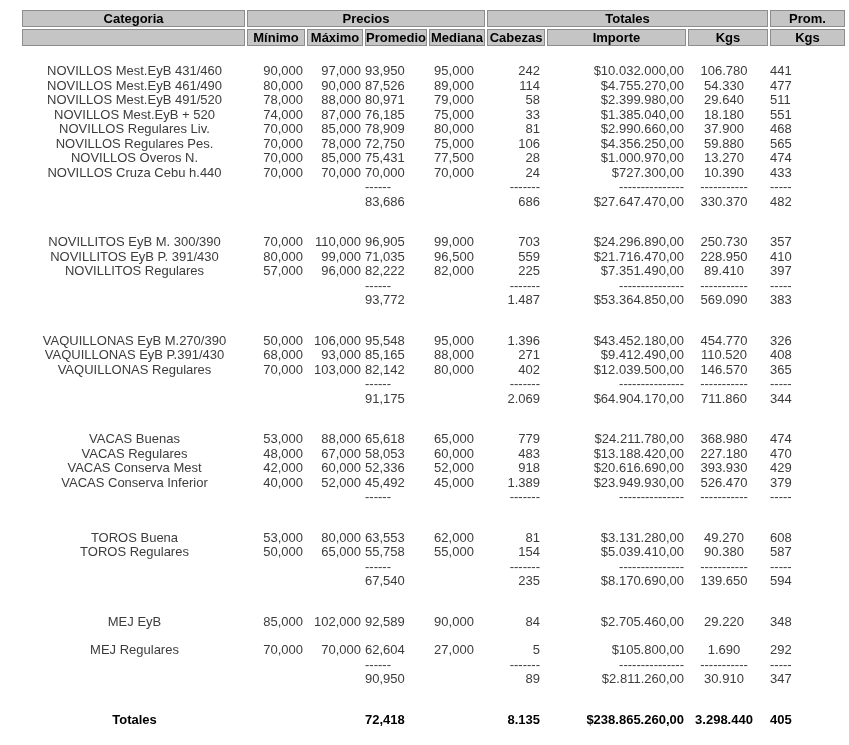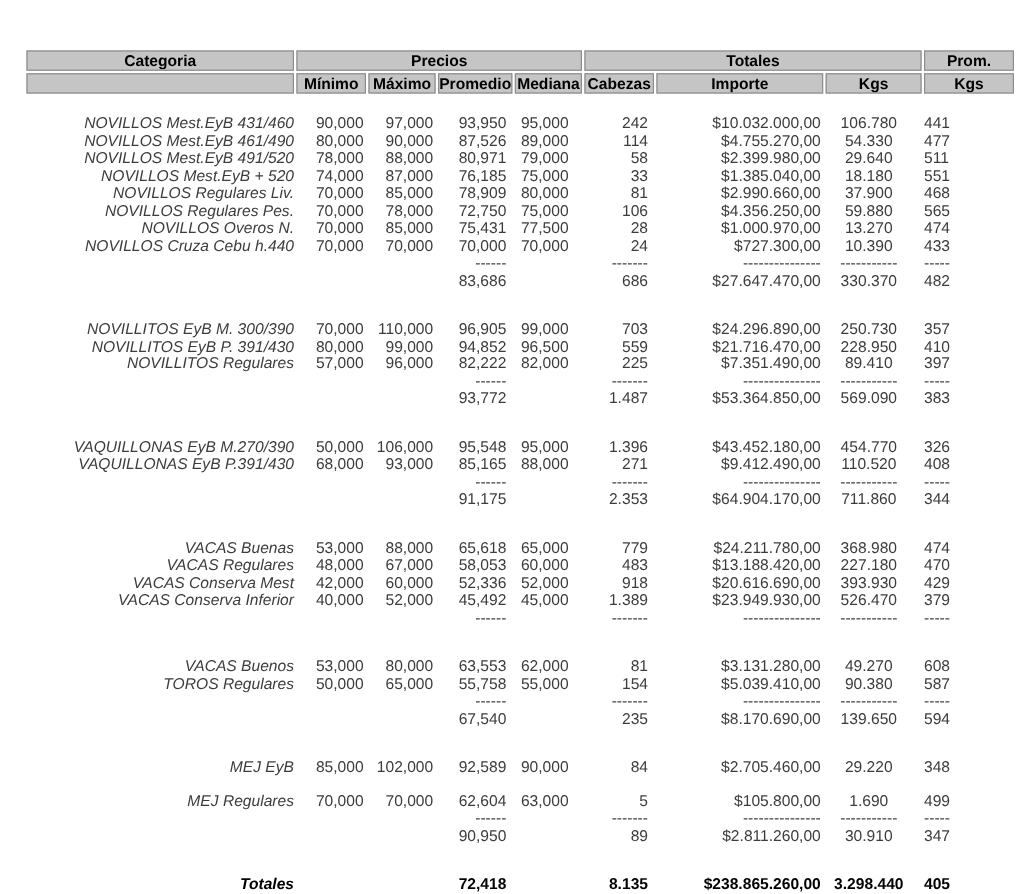--- a/index.html
+++ b/index.html
@@ -2,31 +2,31 @@
 <html style="--hbg: #c5c5c5; --hbr: #8d8d8d; --txt: #3c3c3c; --bold: #000000; --pagebg: #ffffff;"><head>
 <meta charset="utf-8">
 <style>
   :root{
     --hbg:#c5c5c5; --hbr:#8d8d8d; --txt:#3c3c3c; --bold:#000000; --pagebg:#ffffff;
   }
   html,body{margin:0;padding:0;background:var(--pagebg);}
   body{font-family:"Liberation Sans", sans-serif;}
   .page{width:849px;height:745px;box-sizing:border-box;padding:8px 0 0 20px;overflow:hidden;background:var(--pagebg);}
   table{border-collapse:separate;table-layout:fixed;}
-  table.head{border-spacing:2px;margin-top:32px;}
+  table.head{border-spacing:2px;}
   table.body{border-spacing:2px 0;margin-top:0;}
   col.c0{width:223px;} col.c1{width:58px;} col.c2{width:56px;} col.c3{width:62px;}
   col.c4{width:56px;} col.c5{width:58px;} col.c6{width:139px;} col.c7{width:80px;} col.c8{width:75px;}
   th{background:var(--hbg);border:1px solid var(--hbr);font-weight:bold;font-size:13px;color:var(--bold);
      height:15px;line-height:15px;padding:0;text-align:center;white-space:nowrap;overflow:hidden;}
   td{font-size:13px;color:var(--txt);height:14.5px;line-height:14.5px;padding:0;white-space:nowrap;overflow:visible;}
-  td.a0{text-align:right;padding-left:2px;font-style:italic;}
+  td.a0{text-align:center;padding-left:2px;}
   td.a1{text-align:right;padding-right:2px;}
   td.a2{text-align:right;padding-right:2px;}
-  td.a3{text-align:right;padding-right:5px;}
+  td.a3{padding-right:5px;}
   td.a4{text-align:center;padding-right:6px;}
   td.a5{text-align:right;padding-right:5px;}
   td.a6{text-align:right;padding-right:2px;}
   td.a7{text-align:center;padding-right:8px;}
   td.a8{text-align:left;padding-right:8px;}
   tr.totals td{font-weight:bold;color:var(--bold);}
   tr.spacer td{padding:0;line-height:0;font-size:0;}
 </style>
 </head>
 <body>
@@ -203,21 +203,21 @@
           <td class="a4">99,000</td>
           <td class="a5">703</td>
           <td class="a6">$24.296.890,00</td>
           <td class="a7">250.730</td>
           <td class="a8">357</td>
         </tr>
         <tr>
           <td class="a0">NOVILLITOS EyB P. 391/430</td>
           <td class="a1">80,000</td>
           <td class="a2">99,000</td>
-          <td class="a3">94,852</td>
+          <td class="a3">71,035</td>
           <td class="a4">96,500</td>
           <td class="a5">559</td>
           <td class="a6">$21.716.470,00</td>
           <td class="a7">228.950</td>
           <td class="a8">410</td>
         </tr>
         <tr>
           <td class="a0">NOVILLITOS Regulares</td>
           <td class="a1">57,000</td>
           <td class="a2">96,000</td>
@@ -269,37 +269,48 @@
           <td class="a1">68,000</td>
           <td class="a2">93,000</td>
           <td class="a3">85,165</td>
           <td class="a4">88,000</td>
           <td class="a5">271</td>
           <td class="a6">$9.412.490,00</td>
           <td class="a7">110.520</td>
           <td class="a8">408</td>
         </tr>
         <tr>
+          <td class="a0">VAQUILLONAS Regulares</td>
+          <td class="a1">70,000</td>
+          <td class="a2">103,000</td>
+          <td class="a3">82,142</td>
+          <td class="a4">80,000</td>
+          <td class="a5">402</td>
+          <td class="a6">$12.039.500,00</td>
+          <td class="a7">146.570</td>
+          <td class="a8">365</td>
+        </tr>
+        <tr>
           <td class="a0">&nbsp;</td>
           <td class="a1">&nbsp;</td>
           <td class="a2">&nbsp;</td>
           <td class="a3">------</td>
           <td class="a4">&nbsp;</td>
           <td class="a5">-------</td>
           <td class="a6">---------------</td>
           <td class="a7">-----------</td>
           <td class="a8">-----</td>
         </tr>
         <tr>
           <td class="a0">&nbsp;</td>
           <td class="a1">&nbsp;</td>
           <td class="a2">&nbsp;</td>
           <td class="a3">91,175</td>
           <td class="a4">&nbsp;</td>
-          <td class="a5">2.353</td>
+          <td class="a5">2.069</td>
           <td class="a6">$64.904.170,00</td>
           <td class="a7">711.860</td>
           <td class="a8">344</td>
         </tr>
         <tr class="spacer">
           <td colspan="9" style="height: 26px;"></td>
         </tr>
         <tr>
           <td class="a0">VACAS Buenas</td>
           <td class="a1">53,000</td>
@@ -352,21 +363,21 @@
           <td class="a4">&nbsp;</td>
           <td class="a5">-------</td>
           <td class="a6">---------------</td>
           <td class="a7">-----------</td>
           <td class="a8">-----</td>
         </tr>
         <tr class="spacer">
           <td colspan="9" style="height: 26px;"></td>
         </tr>
         <tr>
-          <td class="a0">VACAS Buenos</td>
+          <td class="a0">TOROS Buena</td>
           <td class="a1">53,000</td>
           <td class="a2">80,000</td>
           <td class="a3">63,553</td>
           <td class="a4">62,000</td>
           <td class="a5">81</td>
           <td class="a6">$3.131.280,00</td>
           <td class="a7">49.270</td>
           <td class="a8">608</td>
         </tr>
         <tr>
@@ -417,25 +428,25 @@
           <td class="a8">348</td>
         </tr>
         <tr class="spacer">
           <td colspan="9" style="height: 14px;"></td>
         </tr>
         <tr>
           <td class="a0">MEJ Regulares</td>
           <td class="a1">70,000</td>
           <td class="a2">70,000</td>
           <td class="a3">62,604</td>
-          <td class="a4">63,000</td>
+          <td class="a4">27,000</td>
           <td class="a5">5</td>
           <td class="a6">$105.800,00</td>
           <td class="a7">1.690</td>
-          <td class="a8">499</td>
+          <td class="a8">292</td>
         </tr>
         <tr>
           <td class="a0">&nbsp;</td>
           <td class="a1">&nbsp;</td>
           <td class="a2">&nbsp;</td>
           <td class="a3">------</td>
           <td class="a4">&nbsp;</td>
           <td class="a5">-------</td>
           <td class="a6">---------------</td>
           <td class="a7">-----------</td>

